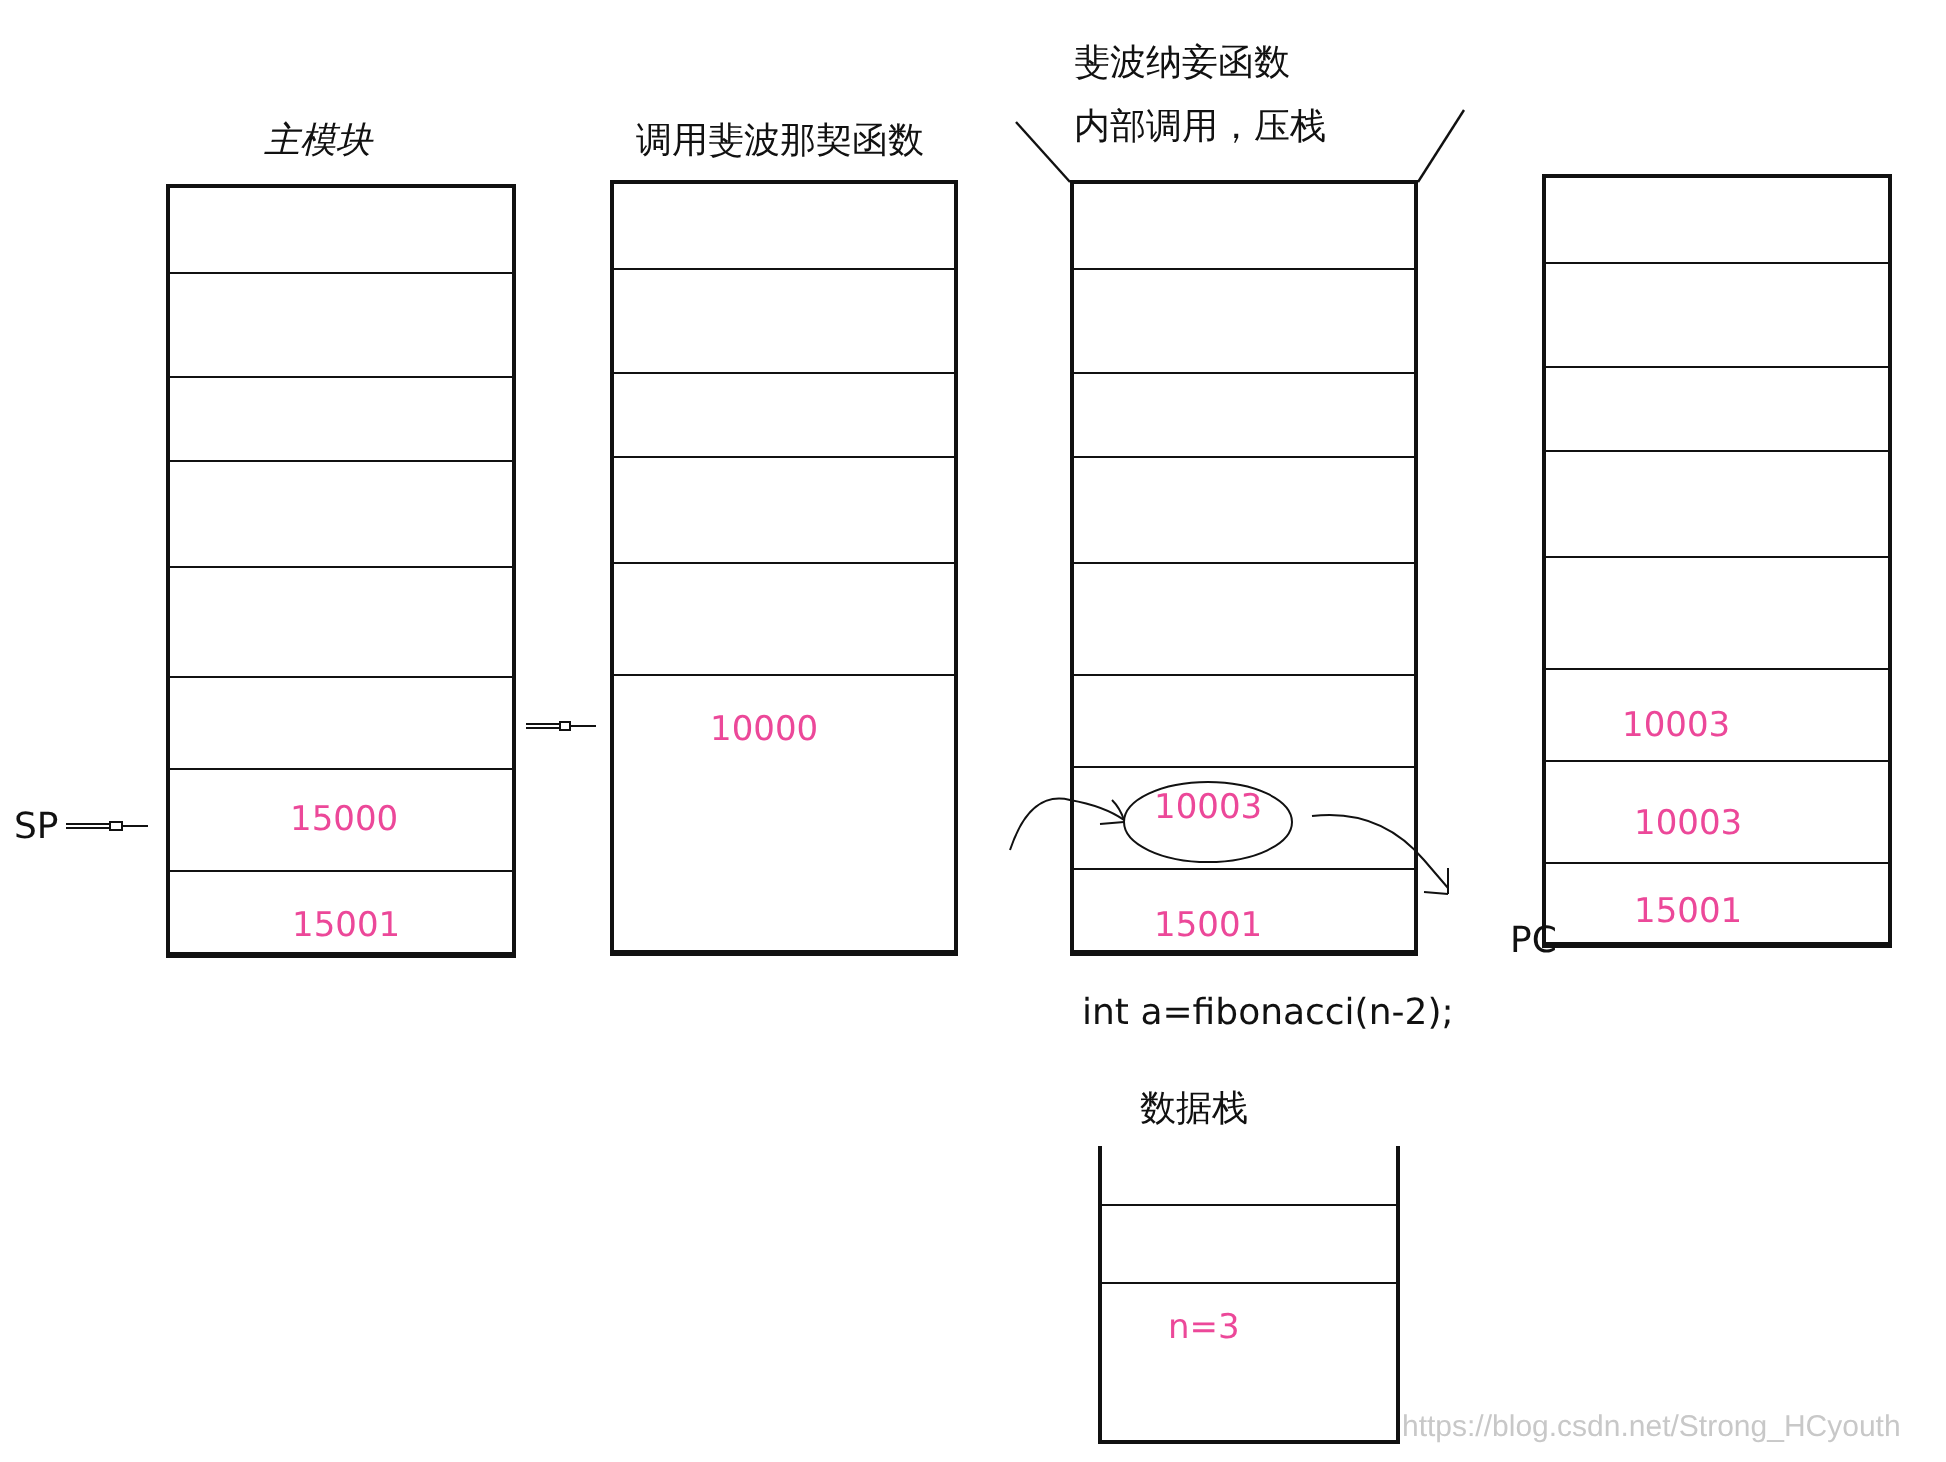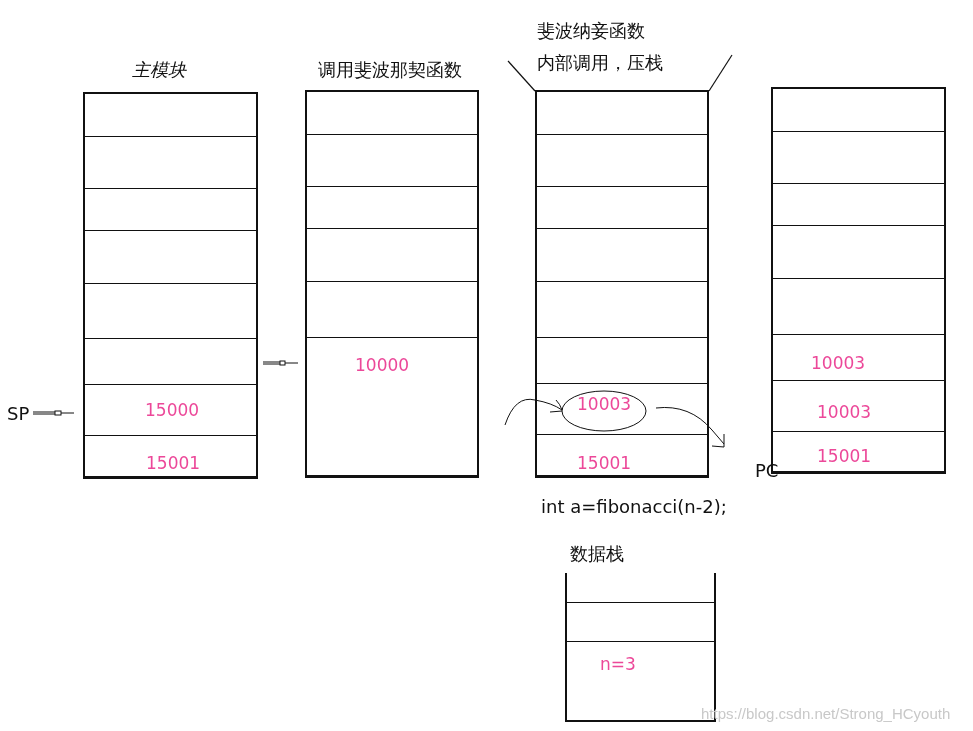--- a/index.html
+++ b/index.html
@@ -74,21 +74,21 @@
     <span class="val" style="left:38px; top:18px;">10003</span>
   </div>
   <div class="cell" style="top:291px; height:51px;">
     <span class="val" style="left:44px; top:21px;">10003</span>
   </div>
   <div class="cell" style="top:342px; height:42px;">
     <span class="val" style="left:44px; top:14px;">15001</span>
   </div>
 </div>
 
-<div class="abs" style="left:549px; top:573px; width:151px; height:149px; border-left:2px solid #111; border-right:2px solid #111; border-bottom:2px solid #111; box-sizing:border-box;margin-left:16px;">
+<div class="abs" style="left:549px; top:573px; width:151px; height:149px; border-left:2px solid #111; border-right:2px solid #111; border-bottom:2px solid #111; box-sizing:border-box;">
   <div class="cell first" style="top:0; height:29px;"></div>
   <div class="cell" style="top:29px; height:39px;"></div>
   <div class="cell" style="top:68px; height:43px;">
     <span class="val" style="left:33px; top:12px;">n=3</span>
   </div>
 </div>
 
 <div class="label" style="left:7px; top:403px;">SP</div>
 <div class="label" style="left:755px; top:460px;">PC</div>
 <div class="label" style="left:541px; top:496px;">int a=fibonacci(n-2);</div>

